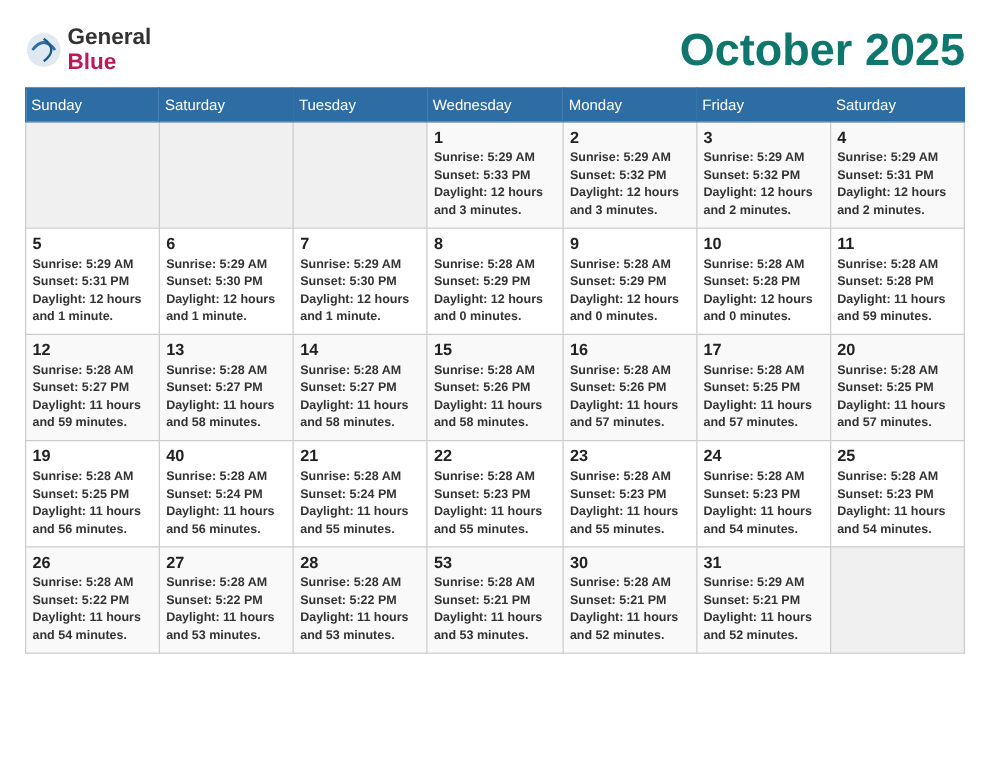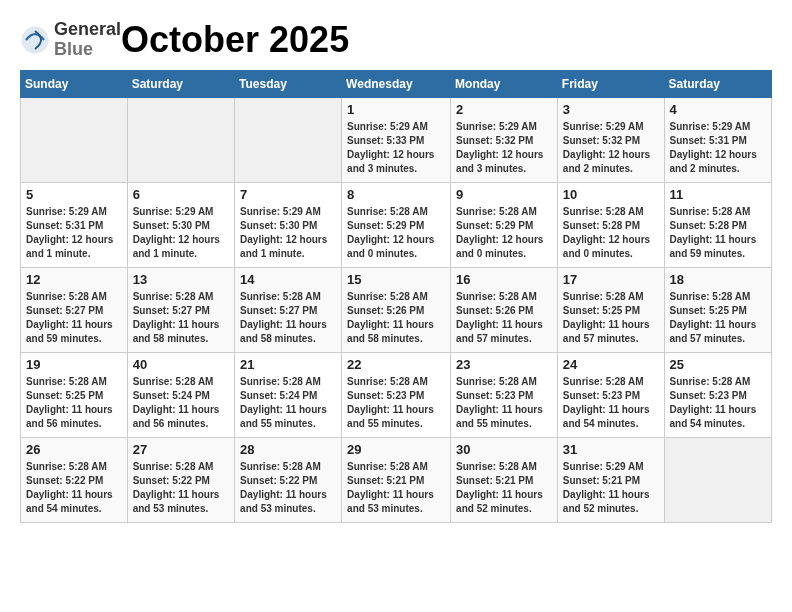--- a/index.html
+++ b/index.html
@@ -5,72 +5,73 @@
     * { box-sizing: border-box; margin: 0; padding: 0; }
     body {
       font-family: Arial, sans-serif;
       background: #fff;
       width: 792px;
       min-height: 612px;
       padding: 20px;
     }
     .header {
       display: flex;
+      justify-content: space-between;
       align-items: flex-start;
       margin-bottom: 10px;
     }
     .logo {
       display: flex;
       align-items: center;
     }
     .logo-text {
       display: flex;
       flex-direction: column;
       line-height: 1.1;
     }
     .logo-general {
       font-size: 18px;
       font-weight: bold;
       color: #333;
     }
     .logo-blue {
       font-size: 18px;
       font-weight: bold;
-      color: #737373;
+      color: #be185d;
     }
     .logo-icon {
       width: 30px;
       height: 30px;
       margin-right: 4px;
     }
     .title-area {
       text-align: right;
     }
     .month-title {
       font-size: 36px;
       font-weight: bold;
-      color: #000000;
+      color: #0f766e;
       line-height: 1.1;
     }
     .location {
       font-size: 15px;
       color: #555;
     }
     table {
       width: 100%;
       border-collapse: collapse;
       font-size: 11px;
     }
     thead th {
       background: #2e6da4;
       color: #fff;
       padding: 6px 4px;
       text-align: left;
       font-size: 12px;
-      font-weight: bold;
+      font-weight: normal;
       border: 1px solid #2e6da4;
       margin-top: 44px;
     }
     tbody td {
       border: 1px solid #ccc;
       padding: 4px 5px;
       vertical-align: top;
       width: 113px;
       min-height: 80px;
       height: 85px;
@@ -235,21 +236,21 @@
 Sunset: 5:26 PM
 Daylight: 11 hours and 57 minutes.</div>
         </td>
         <td>
           <span class="day-num">17</span>
           <div class="day-info" style="white-space: pre-line;">Sunrise: 5:28 AM
 Sunset: 5:25 PM
 Daylight: 11 hours and 57 minutes.</div>
         </td>
         <td>
-          <span class="day-num">18</span>
+          <span class="day-num">20</span>
           <div class="day-info" style="white-space: pre-line;">Sunrise: 5:28 AM
 Sunset: 5:25 PM
 Daylight: 11 hours and 57 minutes.</div>
         </td>
       </tr>
       <tr>
         <td>
           <span class="day-num">19</span>
           <div class="day-info" style="white-space: pre-line;">Sunrise: 5:28 AM
 Sunset: 5:25 PM
@@ -305,21 +306,21 @@
 Sunset: 5:22 PM
 Daylight: 11 hours and 53 minutes.</div>
         </td>
         <td>
           <span class="day-num">28</span>
           <div class="day-info" style="white-space: pre-line;">Sunrise: 5:28 AM
 Sunset: 5:22 PM
 Daylight: 11 hours and 53 minutes.</div>
         </td>
         <td>
-          <span class="day-num">29</span>
+          <span class="day-num">53</span>
           <div class="day-info" style="white-space: pre-line;">Sunrise: 5:28 AM
 Sunset: 5:21 PM
 Daylight: 11 hours and 53 minutes.</div>
         </td>
         <td>
           <span class="day-num">30</span>
           <div class="day-info" style="white-space: pre-line;">Sunrise: 5:28 AM
 Sunset: 5:21 PM
 Daylight: 11 hours and 52 minutes.</div>
         </td>

